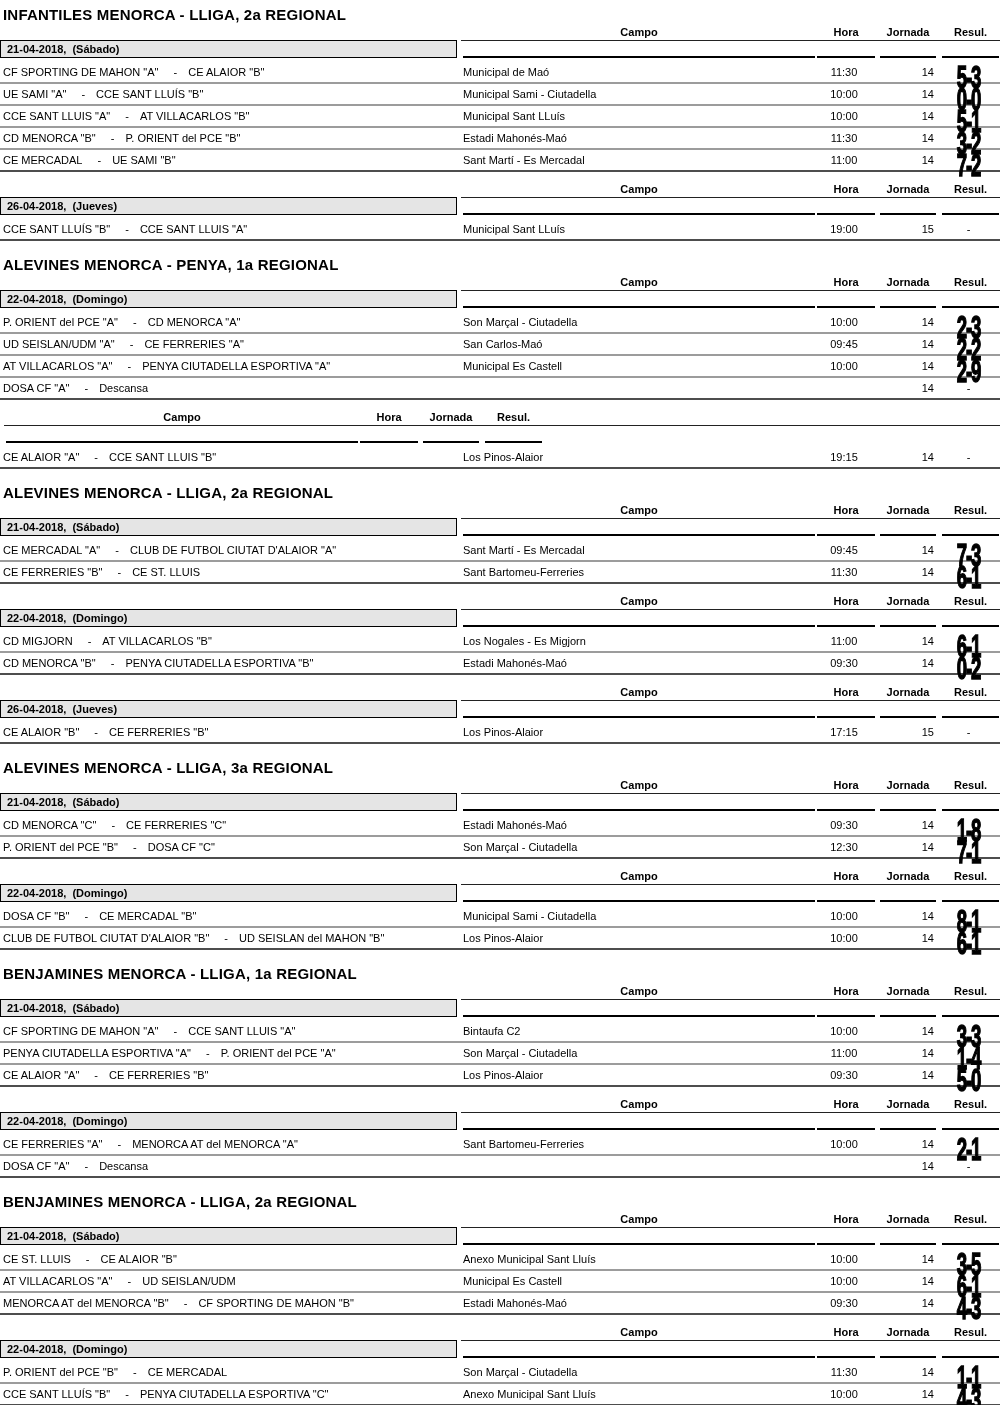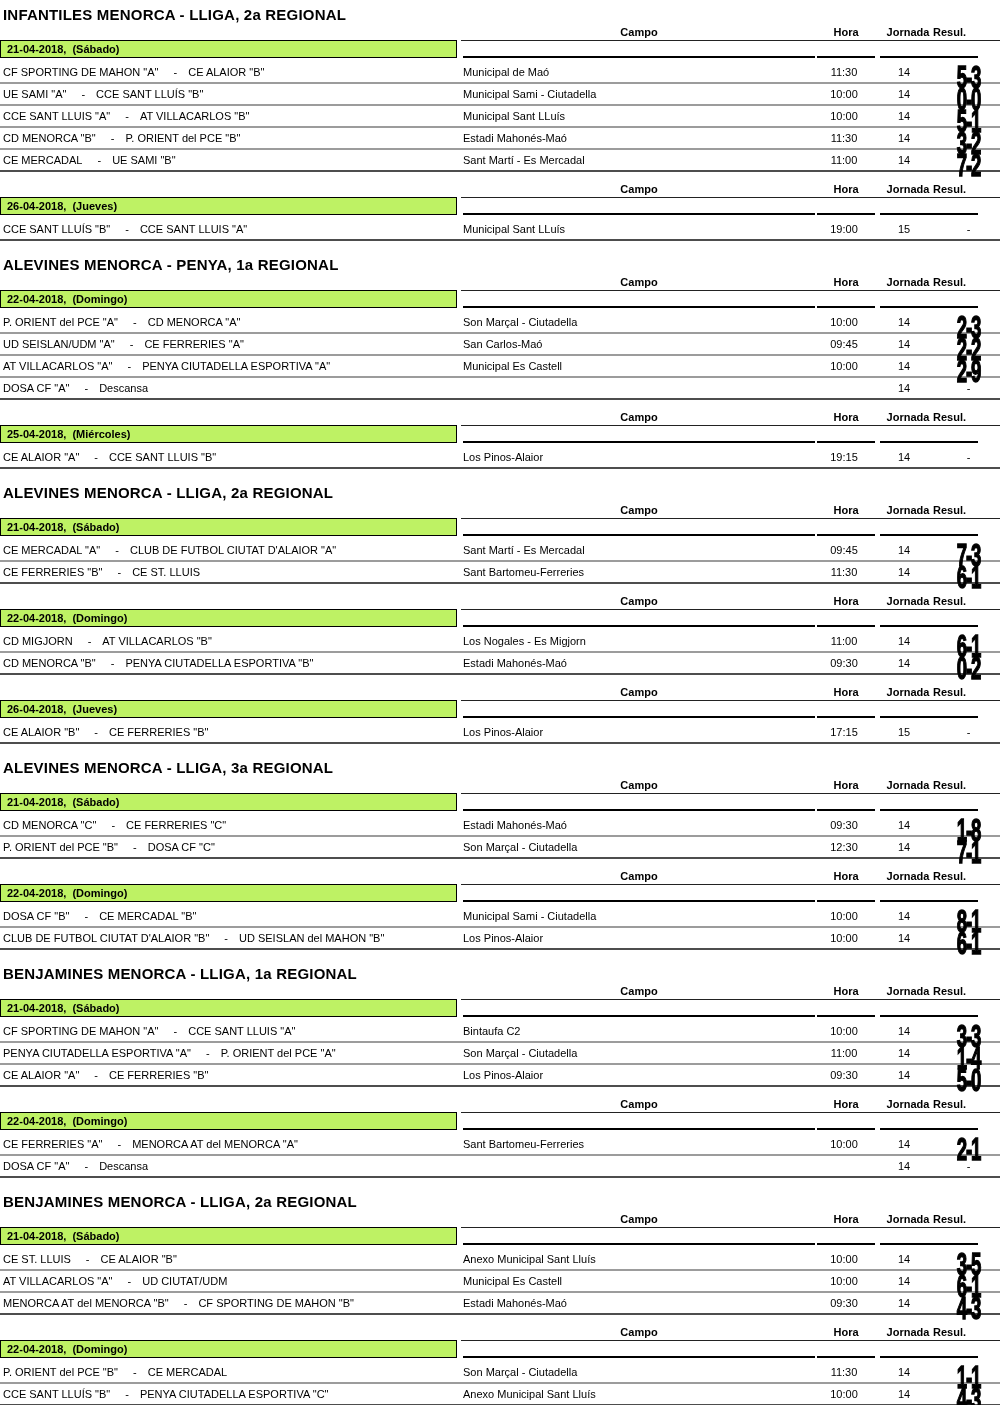--- a/index.html
+++ b/index.html
@@ -15,44 +15,44 @@
     margin: 16px 16px 0 3px; letter-spacing: 0.2px; white-space: pre;
   }
   .section-title.first { margin-top: 0; }
 
   .fixtures-table { margin-top: 17px; }
   .fixtures-table.mt-lg { margin-top: 25px; }
 
   .thead { display: flex; height: 18px; }
   .datebox {
     box-sizing: border-box; width: 457px;
-    background: #bef264; border: 1px solid #000;
+    background: #e5e5e5; border: 1px solid #000;
     font-size: 11px; font-weight: bold; line-height: 16px;
     padding-left: 6px; white-space: pre;
   }
   .thead-right { flex: 1; position: relative; border-top: 1px solid #222; margin-left: 4px; }
   .hcol {
     position: absolute; bottom: 0; height: 32px; box-sizing: border-box;
     font-size: 11px; font-weight: bold; text-align: center;
     border-bottom: 2px solid #000; white-space: pre;
   }
   .hcol.campo   { left: 2px;   width: 352px; }
   .hcol.hora    { left: 356px; width: 58px; }
   .hcol.jornada { left: 419px; width: 56px; }
-  .hcol.resul   { left: 460px; width: 57px; }
+  .hcol.resul   { left: 481px; width: 57px; }
 
   .rows { margin-top: 4px; }
   .row { position: relative; height: 20px; border-bottom: 2px solid #9c9c9c; }
   .row.last { border-bottom: 2px solid #4d4d4d; }
 
   .cell { position: absolute; top: 4px; font-size: 11px; white-space: pre; }
   .c-match   { left: 3px; }
   .c-campo   { left: 463px; }
   .c-hora    { left: 815px; width: 58px; text-align: center; }
-  .c-jornada { left: 898px; width: 56px; text-align: left; }
+  .c-jornada { left: 878px; width: 56px; text-align: right; }
   .c-resul   { left: 940px; width: 57px; text-align: center; top: 0; height: 20px; z-index: 2; }
 
   .sep { display: inline-block; margin: 0 11px 0 15px; }
 
   .score-big {
     display: inline-block; font-weight: bold;
     font-size: 31px; line-height: 21px; letter-spacing: -2px;
     transform: scaleX(0.6); transform-origin: 50% 50%;
     position: relative; top: 5px;
     -webkit-text-stroke: 1.4px #000;
@@ -169,21 +169,20 @@
           <div class="cell c-match"><span class="home">DOSA CF "A"</span><span class="sep">-</span><span class="away">Descansa</span></div>
           <div class="cell c-campo"></div>
           <div class="cell c-hora"></div>
           <div class="cell c-jornada">14</div>
           <div class="cell c-resul"><span class="score-small">-</span></div>
         </div>
       </div>
     </div>
     <div class="fixtures-table mt-lg">
       <div class="thead">
-        <div class="datebox">25-04-2018,  (Miércoles)</div>
         <div class="thead-right">
           <div class="hcol campo">Campo</div>
           <div class="hcol hora">Hora</div>
           <div class="hcol jornada">Jornada</div>
           <div class="hcol resul">Resul.</div>
         </div>
       </div>
       <div class="rows">
         <div class="row last">
           <div class="cell c-match"><span class="home">CE ALAIOR "A"</span><span class="sep">-</span><span class="away">CCE SANT LLUIS "B"</span></div>
@@ -399,21 +398,21 @@
       </div>
       <div class="rows">
         <div class="row">
           <div class="cell c-match"><span class="home">CE ST. LLUIS</span><span class="sep">-</span><span class="away">CE ALAIOR "B"</span></div>
           <div class="cell c-campo">Anexo Municipal Sant Lluís</div>
           <div class="cell c-hora">10:00</div>
           <div class="cell c-jornada">14</div>
           <div class="cell c-resul"><span class="score-big">3-5</span></div>
         </div>
         <div class="row">
-          <div class="cell c-match"><span class="home">AT VILLACARLOS "A"</span><span class="sep">-</span><span class="away">UD CIUTAT/UDM</span></div>
+          <div class="cell c-match"><span class="home">AT VILLACARLOS "A"</span><span class="sep">-</span><span class="away">UD SEISLAN/UDM</span></div>
           <div class="cell c-campo">Municipal Es Castell</div>
           <div class="cell c-hora">10:00</div>
           <div class="cell c-jornada">14</div>
           <div class="cell c-resul"><span class="score-big">6-1</span></div>
         </div>
         <div class="row last">
           <div class="cell c-match"><span class="home">MENORCA AT del MENORCA "B"</span><span class="sep">-</span><span class="away">CF SPORTING DE MAHON "B"</span></div>
           <div class="cell c-campo">Estadi Mahonés-Maó</div>
           <div class="cell c-hora">09:30</div>
           <div class="cell c-jornada">14</div>

